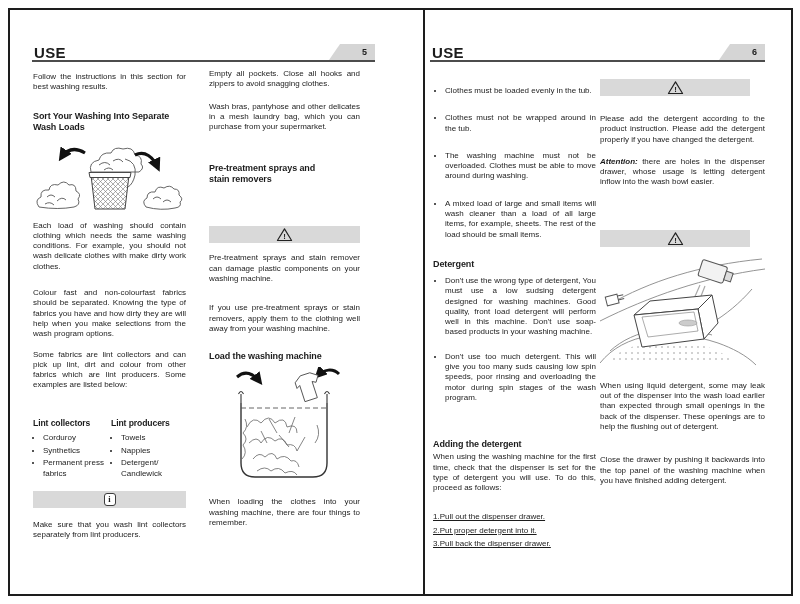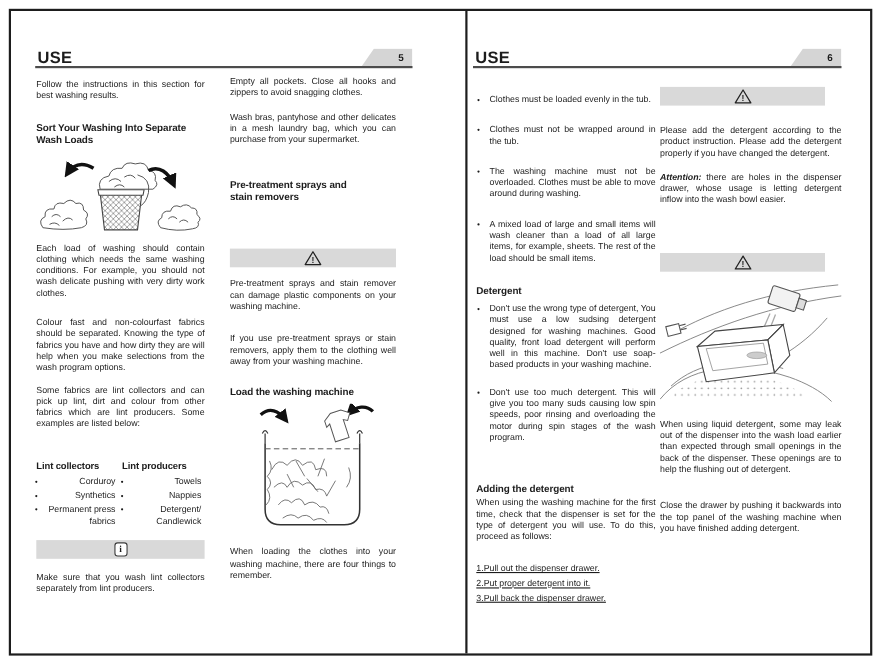--- a/index.html
+++ b/index.html
@@ -28,21 +28,21 @@
   .infobox{display:inline-block;width:10px;height:11px;border:1px solid #3c3c3c;border-radius:3px;
            font-family:"Liberation Serif",serif;font-weight:bold;font-size:8.5px;line-height:11px;
            text-align:center;background:#fff;}
   ul{margin:0;padding:0 0 0 11px;list-style:disc;}
   li{font-size:8px;line-height:10.3px;text-align:justify;}
   .gap-li li + li{margin-top:17px;}
   .lint{display:flex;gap:6px;}
   .lint-col{width:72px;}
   .lint-h{font-weight:bold;font-size:8.6px;margin:0 0 5px 0;letter-spacing:-.1px;}
   .lint ul{padding-left:10px;}
-  .lint li{text-align:right;line-height:10.5px;}
+  .lint li{text-align:left;line-height:10.5px;}
   .lint li + li{margin-top:2px;}
   .steps p{text-align:left;line-height:13.4px;text-decoration:underline;}
   .att-label{font-weight:bold;font-style:italic;}
   .illus{display:block;}
   .sk{stroke:#555;fill:none;stroke-width:.9;}
   .skf{stroke:#555;fill:#fff;stroke-width:.9;}
 </style>
 </head>
 <body>
 
@@ -77,21 +77,21 @@
           <path class="sk" d="M120 60 q4 -4 8 0 M130 63 q4 -4 8 0"></path>
           <path d="M58 36 L96 36 L92 70 L62 70 Z" fill="url(#bk)" stroke="#444" stroke-width="1"></path>
           <path d="M56 33.5 L98 33.5 L97 38.5 L57 38.5 Z" fill="#fff" stroke="#444" stroke-width="1"></path>
           <path class="skf" d="M58 33 q-3 -10 8 -12 q2 -8 12 -7 q3 -7 12 -4 q10 -3 12 6 q8 1 6 9 q4 4 -2 8 z"></path>
           <path class="sk" d="M66 26 q6 -5 11 0 M80 22 q6 -4 10 1 M71 31 q5 -4 9 0"></path>
           <path class="sk" d="M92 20 q12 3 10 16 q-2 9 -7 12"></path>
           <path d="M52 14 C42 8 34 10 28 19" fill="none" stroke="#111" stroke-width="3.2" marker-end="url(#ah1)"></path>
           <path d="M102 16 C112 11 120 18 125 29" fill="none" stroke="#111" stroke-width="3.2" marker-end="url(#ah1)"></path>
         </svg>
 
-        <p style="margin-top:8px">Each load of washing should contain clothing which needs the same washing conditions. For example, you should not wash delicate pushing with very dirty work clothes.</p>
+        <p style="margin-top:8px">Each load of washing should contain clothing which needs the same washing conditions. For example, you should not wash delicate clothes with make dirty work clothes.</p>
         <p style="margin-top:16px">Colour fast and non-colourfast fabrics should be separated. Knowing the type of fabrics you have and how dirty they are will help when you make selections from the wash program options.</p>
         <p style="margin-top:10px">Some fabrics are lint collectors and can pick up lint, dirt and colour from other fabrics which are lint producers. Some examples are listed below:</p>
 
         <div class="lint" style="margin-top:27px">
           <div class="lint-col">
             <p class="lint-h">Lint collectors</p>
             <ul>
               <li>Corduroy</li>
               <li>Synthetics</li>
               <li>Permanent press fabrics</li>

